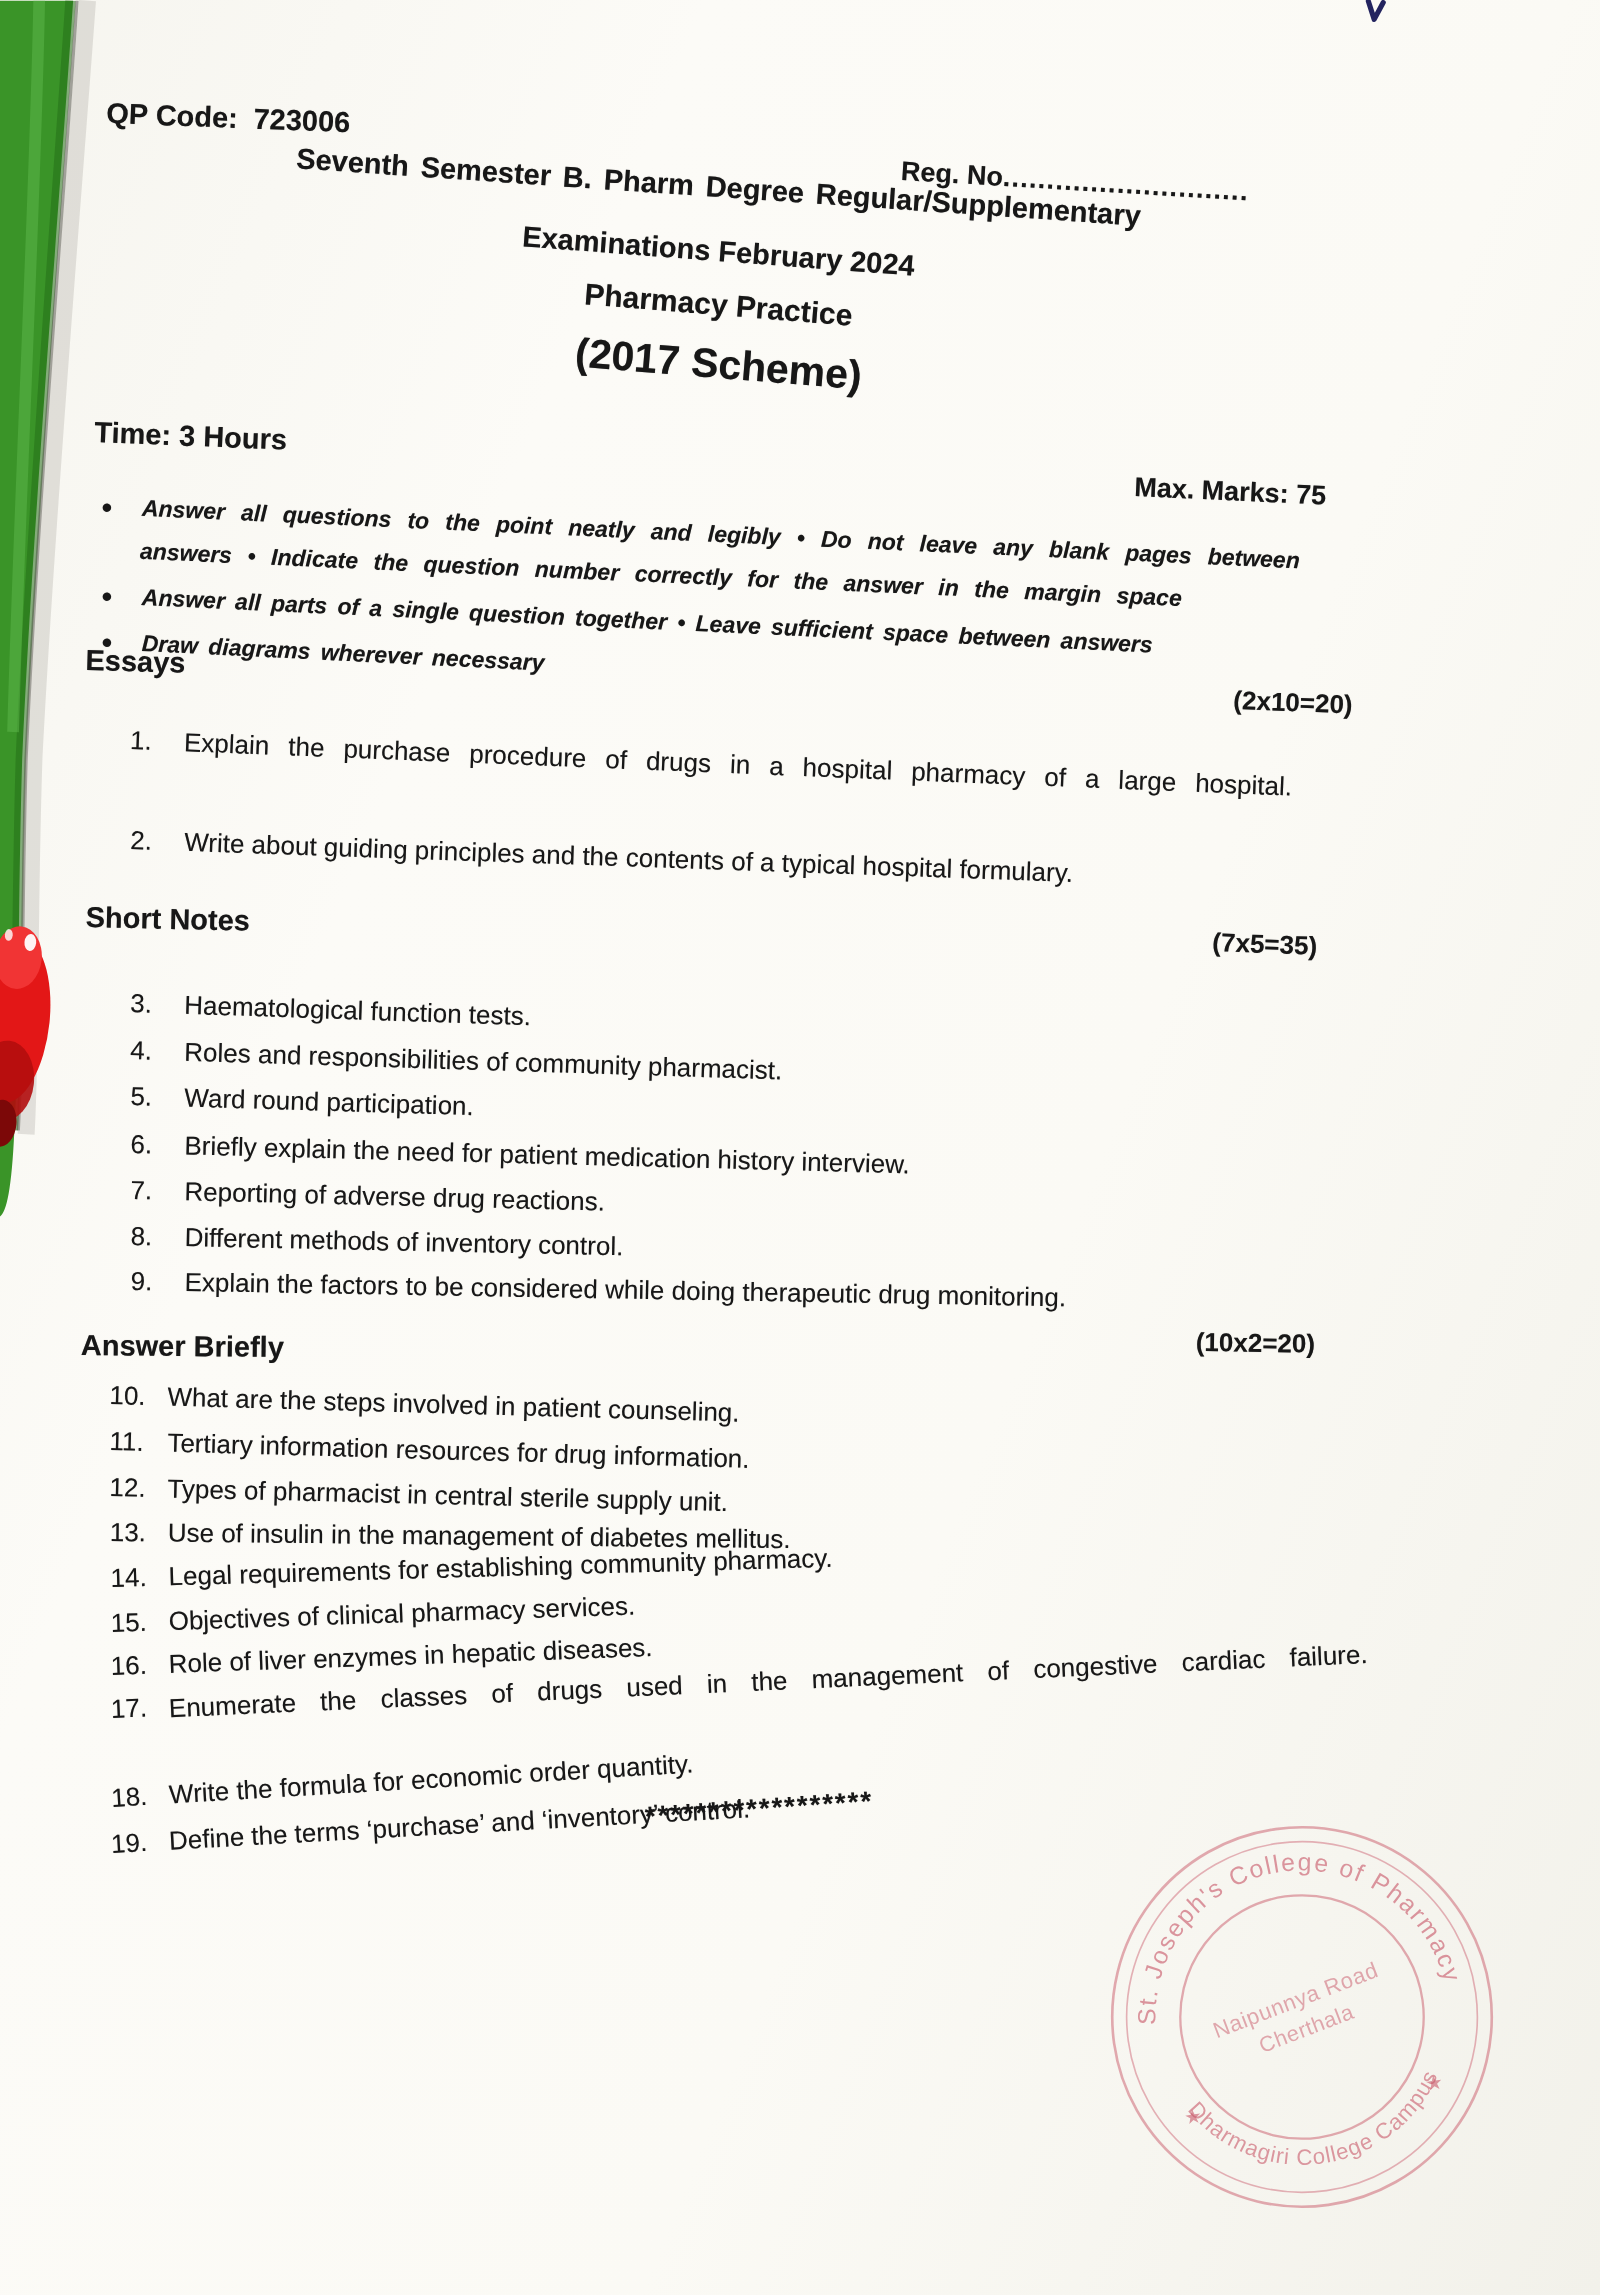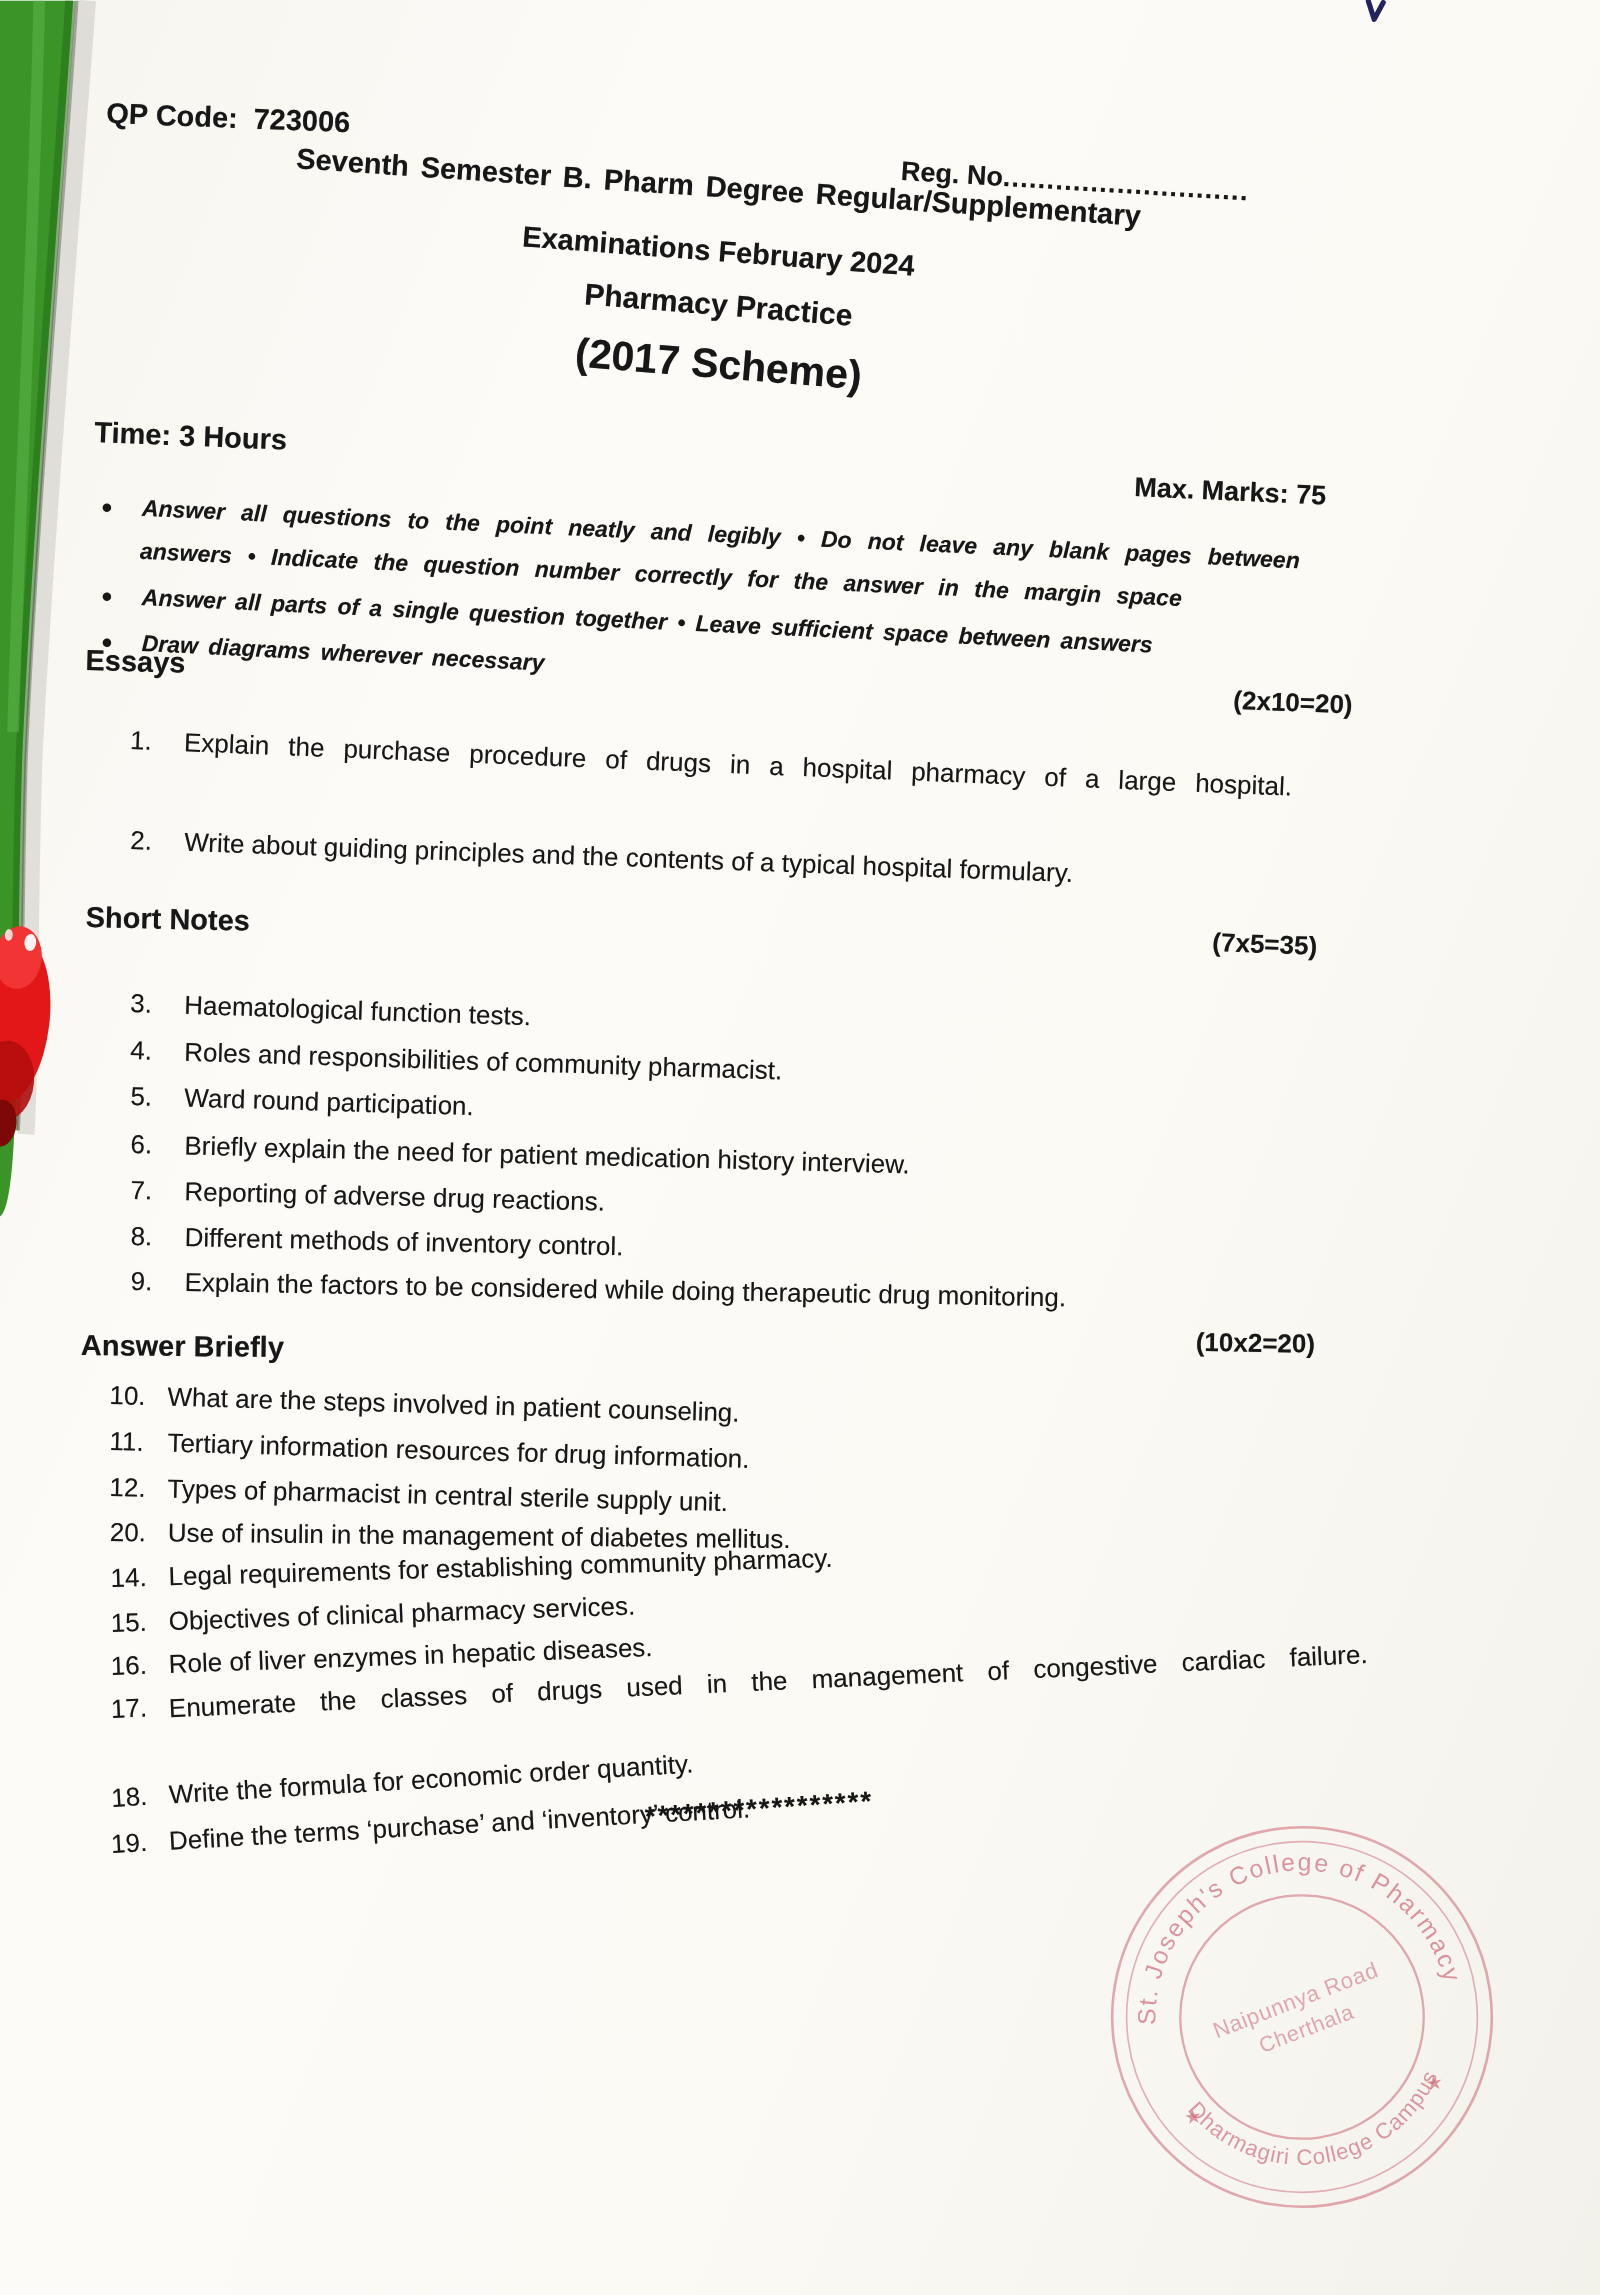--- a/index.html
+++ b/index.html
@@ -146,21 +146,21 @@
   </div>
   <div class="q wide" style="left:110px;top:1421px;transform:rotate(1.6deg);">
     <span class="num">11.</span>
     <span class="qt">Tertiary information resources for drug information.</span>
   </div>
   <div class="q wide" style="left:110px;top:1467px;transform:rotate(1.4deg);">
     <span class="num">12.</span>
     <span class="qt">Types of pharmacist in central sterile supply unit.</span>
   </div>
   <div class="q wide" style="left:110px;top:1512px;transform:rotate(0.6deg);">
-    <span class="num">20.</span>
+    <span class="num">13.</span>
     <span class="qt">Use of insulin in the management of diabetes mellitus.</span>
   </div>
   <div class="q wide" style="left:110px;top:1558px;transform:rotate(-1.6deg);">
     <span class="num">14.</span>
     <span class="qt">Legal requirements for establishing community pharmacy.</span>
   </div>
   <div class="q wide" style="left:110px;top:1603px;transform:rotate(-1.9deg);">
     <span class="num">15.</span>
     <span class="qt">Objectives of clinical pharmacy services.</span>
   </div>

